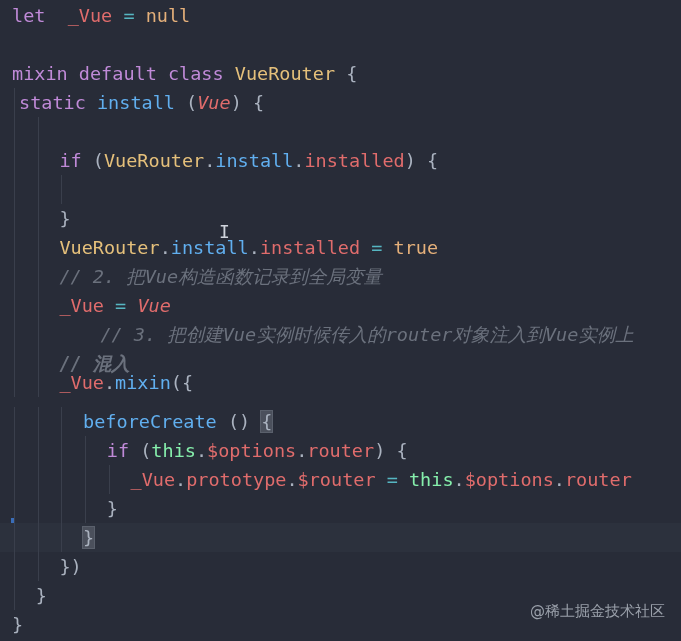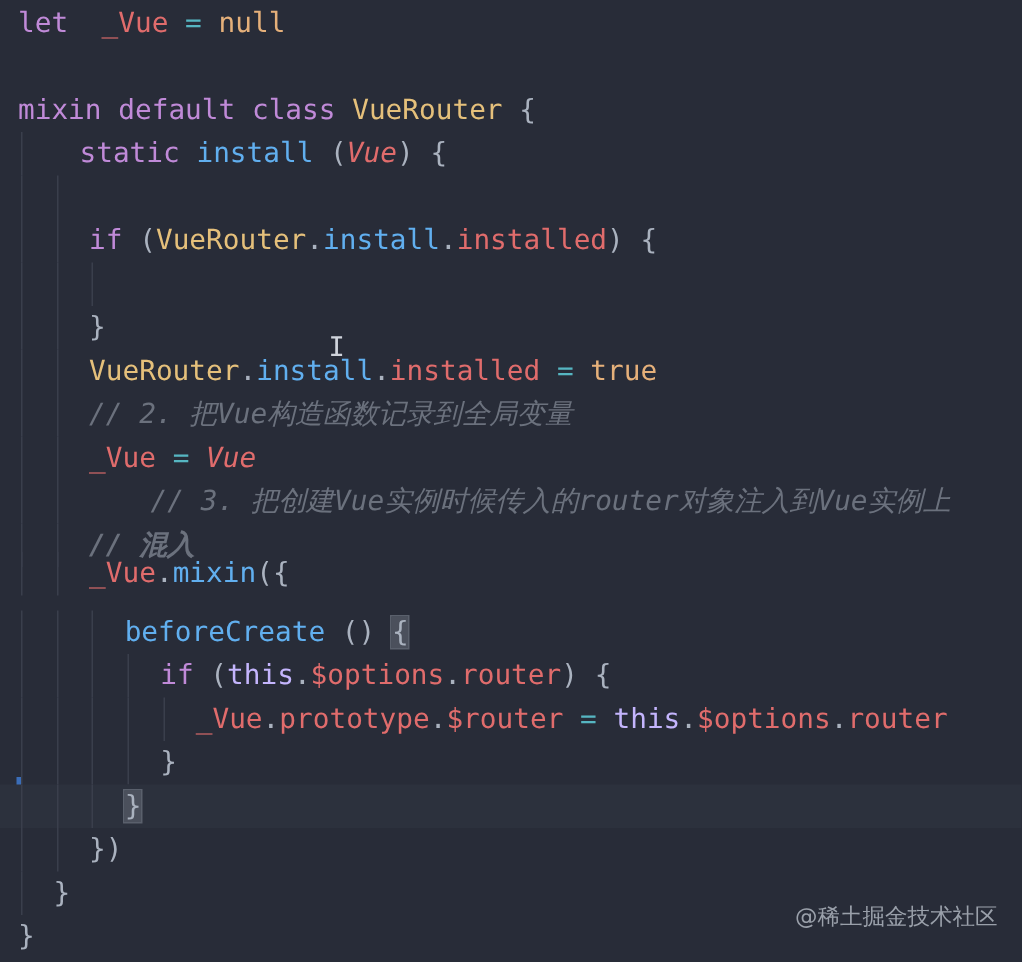--- a/index.html
+++ b/index.html
@@ -26,41 +26,41 @@
   .ctl { color: #c08ad8; }
   .var { color: #e06c6c; }
   .op { color: #56b6c2; }
   .lit { color: #e5b07a; }
   .cls { color: #e5c07b; }
   .fn { color: #61afef; }
   .prop { color: #e06c6c; }
   .punc { color: #aab2bf; }
   .param { color: #e06c6c; font-style: italic; }
   .cmt { color: #6b717d; font-style: italic; }
-  .this { color: #c4b5fd; }
+  .this { color: #86efac; }
   .bracket-match { background: #4b505c; outline: 1px solid #5a606c; }
   .cursor {
     position: absolute; left: 219px; top: 222px; width: 10px; height: 20px;
     color: #d0d4dc; font-size: 18px; line-height: 20px;
   }
   .watermark {
     position: absolute; right: 16px; top: 602px;
     font-family: "DejaVu Sans", sans-serif; font-size: 15px;
     color: #9aa0aa;
   }
 </style>
 </head>
 <body>
 
 <div class="editor" id="editor">
   <div class="gutter-mark" style="top:518px;height:29px;"></div>
 <div class="line" style="top: 1px;"><span class="code" style="left: 12px;"><span class="kw">let</span><span>  </span><span class="var">_Vue</span><span> </span><span class="op">=</span><span> </span><span class="lit">null</span></span></div>
     <div class="line" style="top: 30px;"><span class="code" style="left: 12px;"></span></div>
     <div class="line" style="top: 59px;"><span class="code" style="left: 12px;"><span class="kw">mixin</span><span> </span><span class="kw">default</span><span> </span><span class="kw">class</span><span> </span><span class="cls">VueRouter</span><span> </span><span class="punc">{</span></span></div>
-    <div class="line" style="top: 88px;"><div class="guide" style="left: 14px; top: 0px; height: 29px;"></div><span class="code" style="left: 53px;"><span class="kw">static</span><span> </span><span class="fn">install</span><span> </span><span class="punc">(</span><span class="param">Vue</span><span class="punc">)</span><span> </span><span class="punc">{</span></span></div>
+    <div class="line" style="top: 88px;"><div class="guide" style="left: 14px; top: 0px; height: 29px;"></div><span class="code" style="left: 19px;"><span class="kw">static</span><span> </span><span class="fn">install</span><span> </span><span class="punc">(</span><span class="param">Vue</span><span class="punc">)</span><span> </span><span class="punc">{</span></span></div>
     <div class="line" style="top: 117px;"><div class="guide" style="left: 14px; top: 0px; height: 29px;"></div><div class="guide" style="left: 37.7px; top: 0px; height: 29px;"></div></div>
     <div class="line" style="top: 146px;"><div class="guide" style="left: 14px; top: 0px; height: 29px;"></div><div class="guide" style="left: 37.7px; top: 0px; height: 29px;"></div><span class="code" style="left: 59.4px;"><span class="ctl">if</span><span> </span><span class="punc">(</span><span class="cls">VueRouter</span><span class="punc">.</span><span class="fn">install</span><span class="punc">.</span><span class="prop">installed</span><span class="punc">)</span><span> </span><span class="punc">{</span></span></div>
     <div class="line" style="top: 175px;"><div class="guide" style="left: 14px; top: 0px; height: 29px;"></div><div class="guide" style="left: 37.7px; top: 0px; height: 29px;"></div><div class="guide" style="left: 61.4px; top: 0px; height: 29px;"></div></div>
     <div class="line" style="top: 204px;"><div class="guide" style="left: 14px; top: 0px; height: 29px;"></div><div class="guide" style="left: 37.7px; top: 0px; height: 29px;"></div><span class="code" style="left: 59.4px;"><span class="punc">}</span></span></div>
     <div class="line" style="top: 233px;"><div class="guide" style="left: 14px; top: 0px; height: 29px;"></div><div class="guide" style="left: 37.7px; top: 0px; height: 29px;"></div><span class="code" style="left: 59.4px;"><span class="cls">VueRouter</span><span class="punc">.</span><span class="fn">install</span><span class="punc">.</span><span class="prop">installed</span><span> </span><span class="op">=</span><span> </span><span class="lit">true</span></span></div>
     <div class="line" style="top: 262px;"><div class="guide" style="left: 14px; top: 0px; height: 29px;"></div><div class="guide" style="left: 37.7px; top: 0px; height: 29px;"></div><span class="code" style="left: 59.4px;"><span class="cmt">// 2. 把Vue构造函数记录到全局变量</span></span></div>
     <div class="line" style="top: 291px; text-align: center;"><div class="guide" style="left: 14px; top: 0px; height: 29px;"></div><div class="guide" style="left: 37.7px; top: 0px; height: 29px;"></div><span class="code" style="left: 59.4px;"><span class="var">_Vue</span><span> </span><span class="op">=</span><span> </span><span class="param">Vue</span></span></div>
     <div class="line" style="top: 320px;"><div class="guide" style="left: 14px; top: 0px; height: 29px;"></div><div class="guide" style="left: 37.7px; top: 0px; height: 29px;"></div><span class="code" style="left: 59.4px; margin-left: 41px;"><span class="cmt">// 3. 把创建Vue实例时候传入的router对象注入到Vue实例上</span></span></div>
     <div class="line" style="top: 349px; font-weight: bold;"><div class="guide" style="left: 14px; top: 0px; height: 29px;"></div><div class="guide" style="left: 37.7px; top: 0px; height: 29px;"></div><span class="code" style="left: 59.4px;"><span class="cmt">// 混入</span></span></div>
     <div class="line" style="top: 368px;"><div class="guide" style="left: 14px; top: 0px; height: 29px;"></div><div class="guide" style="left: 37.7px; top: 0px; height: 29px;"></div><span class="code" style="left: 59.4px;"><span class="var">_Vue</span><span class="punc">.</span><span class="fn">mixin</span><span class="punc">({</span></span></div>

